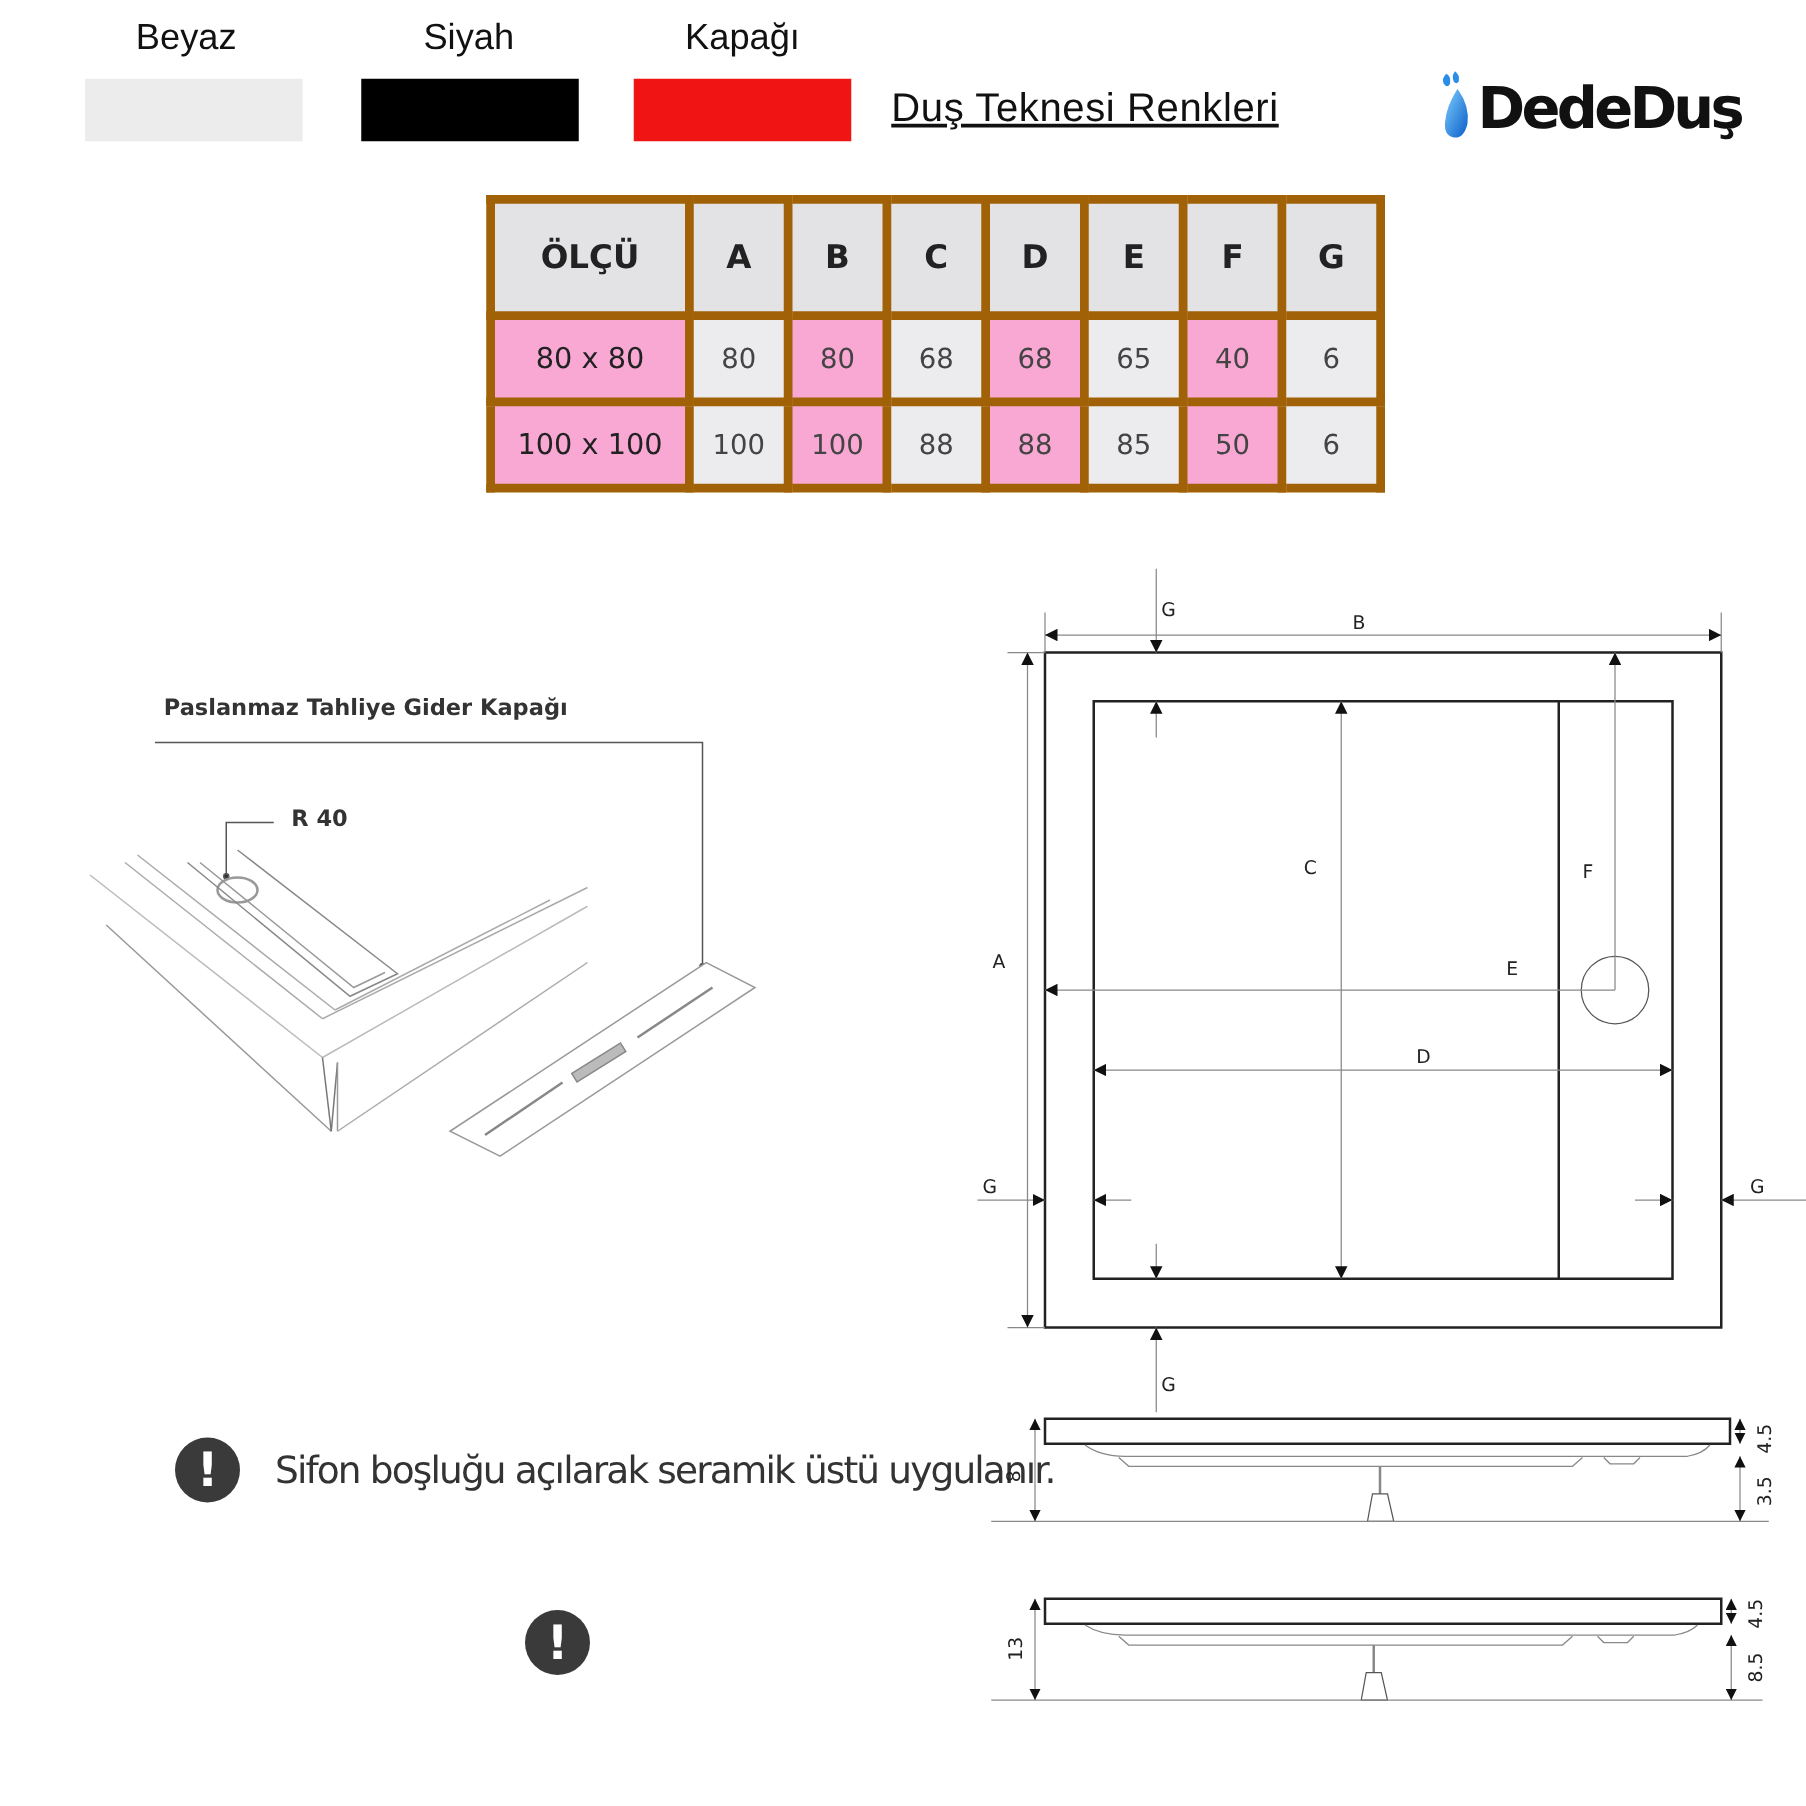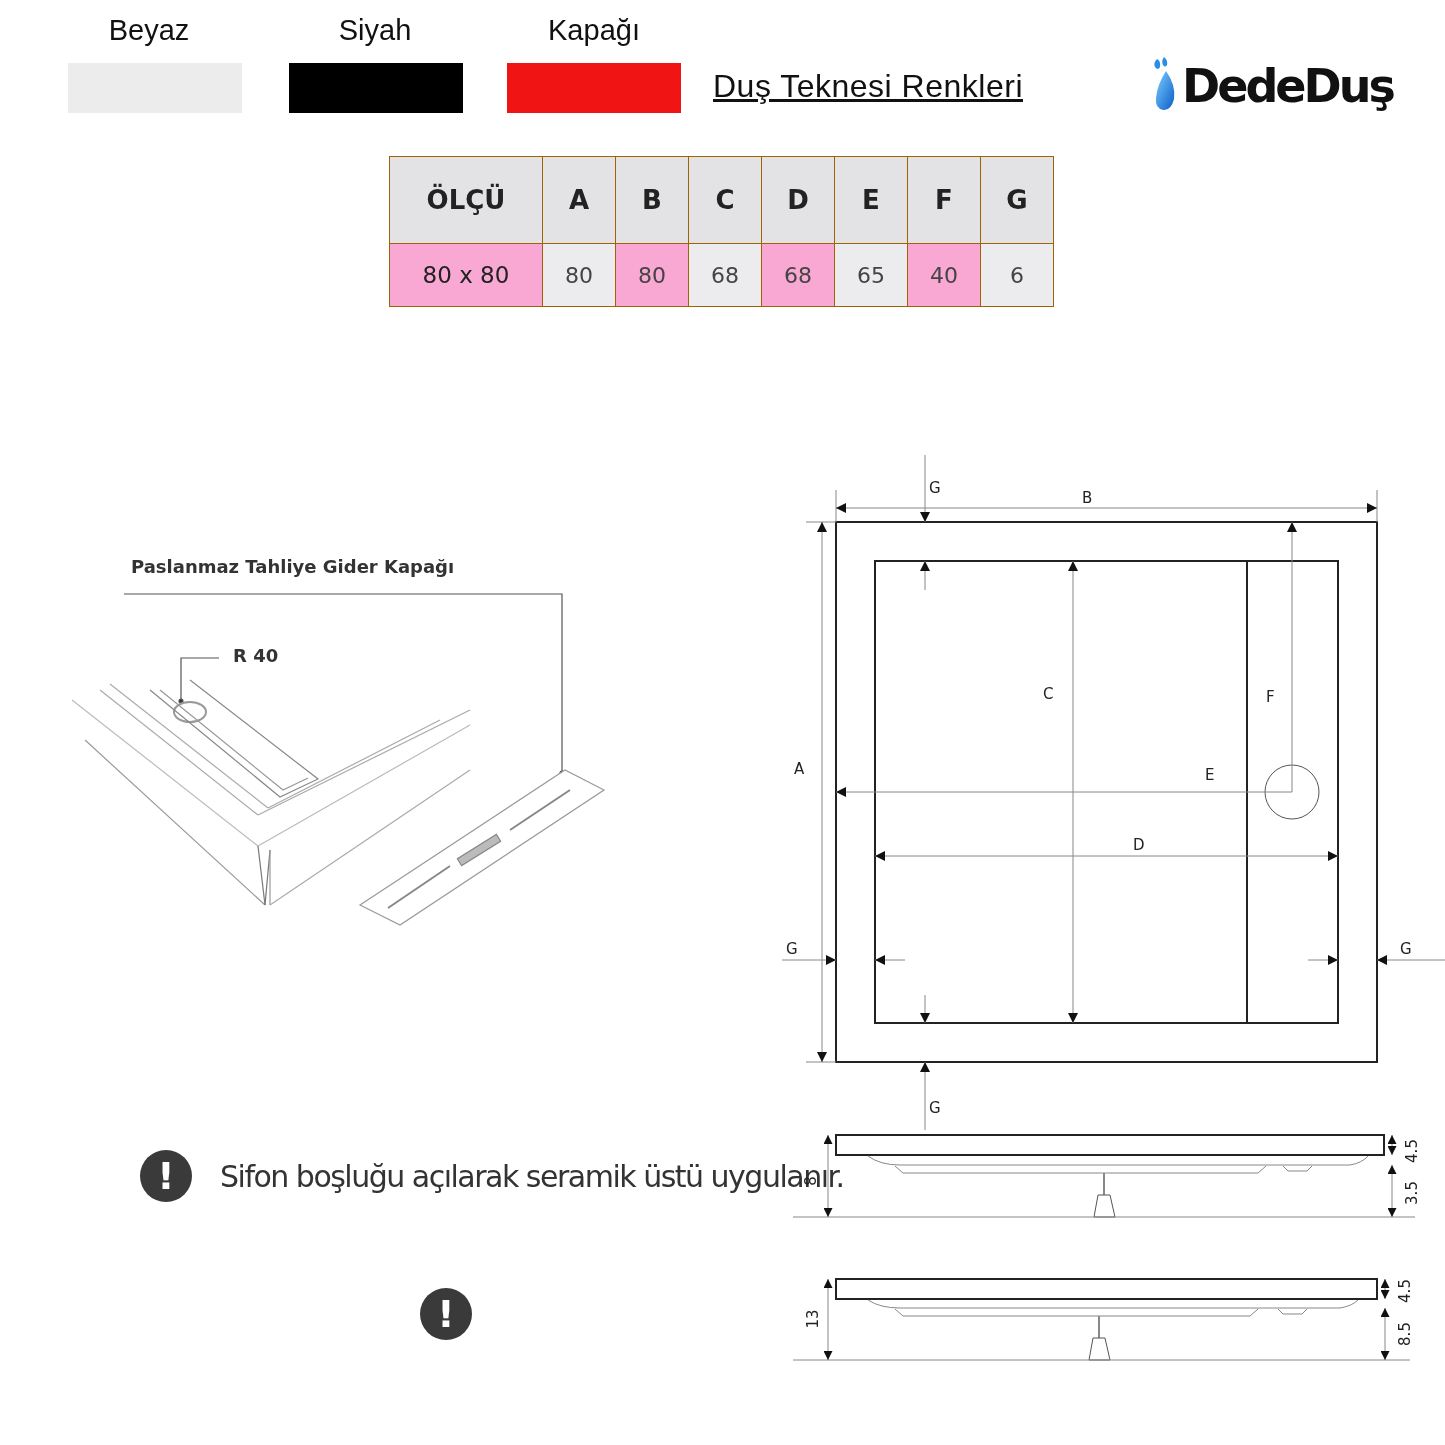--- a/index.html
+++ b/index.html
@@ -4,21 +4,21 @@
 <style>
   html, body { margin:0; padding:0; background:#ffffff; }
   body { width:1445px; height:1445px; position:relative; overflow:hidden; font-family:"Liberation Sans", sans-serif; color:#111; }
   .abs { position:absolute; }
   .swatch-label { font-family:"Liberation Sans", sans-serif; font-size:29px; color:#111; text-align:center; width:174px; }
   .swatch { width:174px; height:50px; }
   .title { font-size:32px; color:#111; letter-spacing:0.5px; }
   .logo { display:flex; align-items:center; }
   .logo-text { font-family:"DejaVu Sans", sans-serif; font-weight:bold; font-size:46px; letter-spacing:-3px; color:#111; }
   table.dims { position:absolute; left:389px; top:156px; border-collapse:collapse; font-family:"DejaVu Sans", sans-serif; }
-  table.dims th, table.dims td { border:1px solid #a16207; text-align:center; padding:0; }
+  table.dims th, table.dims td { border:7px solid #a16207; text-align:center; padding:0; }
   table.dims th { background:#e3e3e6; height:86px; font-size:26px; font-weight:bold; color:#222; }
   table.dims td { height:62px; font-size:22px; color:#444; font-weight:normal; }
   table.dims td.size { font-size:23px; color:#222; }
   table.dims td.shade { background:#ececef; }
   table.dims td.plain { background:#f9a8d4; }
   .note { display:flex; align-items:center; }
   .note-icon { width:52px; height:52px; border-radius:50%; background:#3a3a3a; color:#fff; display:flex; align-items:center; justify-content:center; font-weight:bold; font-size:38px; font-family:"DejaVu Sans", sans-serif; }
   .note-text { font-family:"DejaVu Sans", sans-serif; font-size:30px; color:#333; letter-spacing:-1.5px; margin-left:28px; }
   .lbl { font-family:"DejaVu Sans", sans-serif; font-size:15px; color:#222; }
   .iso-label { font-family:"DejaVu Sans", sans-serif; font-size:18px; color:#333; font-weight:bold; }
@@ -69,20 +69,30 @@
     <tr>
       <td class="size plain">80 x 80</td>
       <td class="shade">80</td>
       <td class="plain">80</td>
       <td class="shade">68</td>
       <td class="plain">68</td>
       <td class="shade">65</td>
       <td class="plain">40</td>
       <td class="shade">6</td>
     </tr>
+    <tr>
+      <td class="size plain">100 x 100</td>
+      <td class="shade">100</td>
+      <td class="plain">100</td>
+      <td class="shade">88</td>
+      <td class="plain">88</td>
+      <td class="shade">85</td>
+      <td class="plain">50</td>
+      <td class="shade">6</td>
+    </tr>
   </tbody>
 </table>
 
 <div class="abs iso-label" style="left:131px; top:556px;">Paslanmaz Tahliye Gider Kapağı</div>
 <div class="abs iso-label" style="left:233px; top:645px;">R 40</div>
 
 <svg class="abs" style="left:0; top:580px;" width="620" height="360" viewBox="0 580 620 360">
   <g fill="none" stroke="#555" stroke-width="1.2">
 
     <polyline points="124,594 562,594 562,773" stroke="#555"></polyline>

